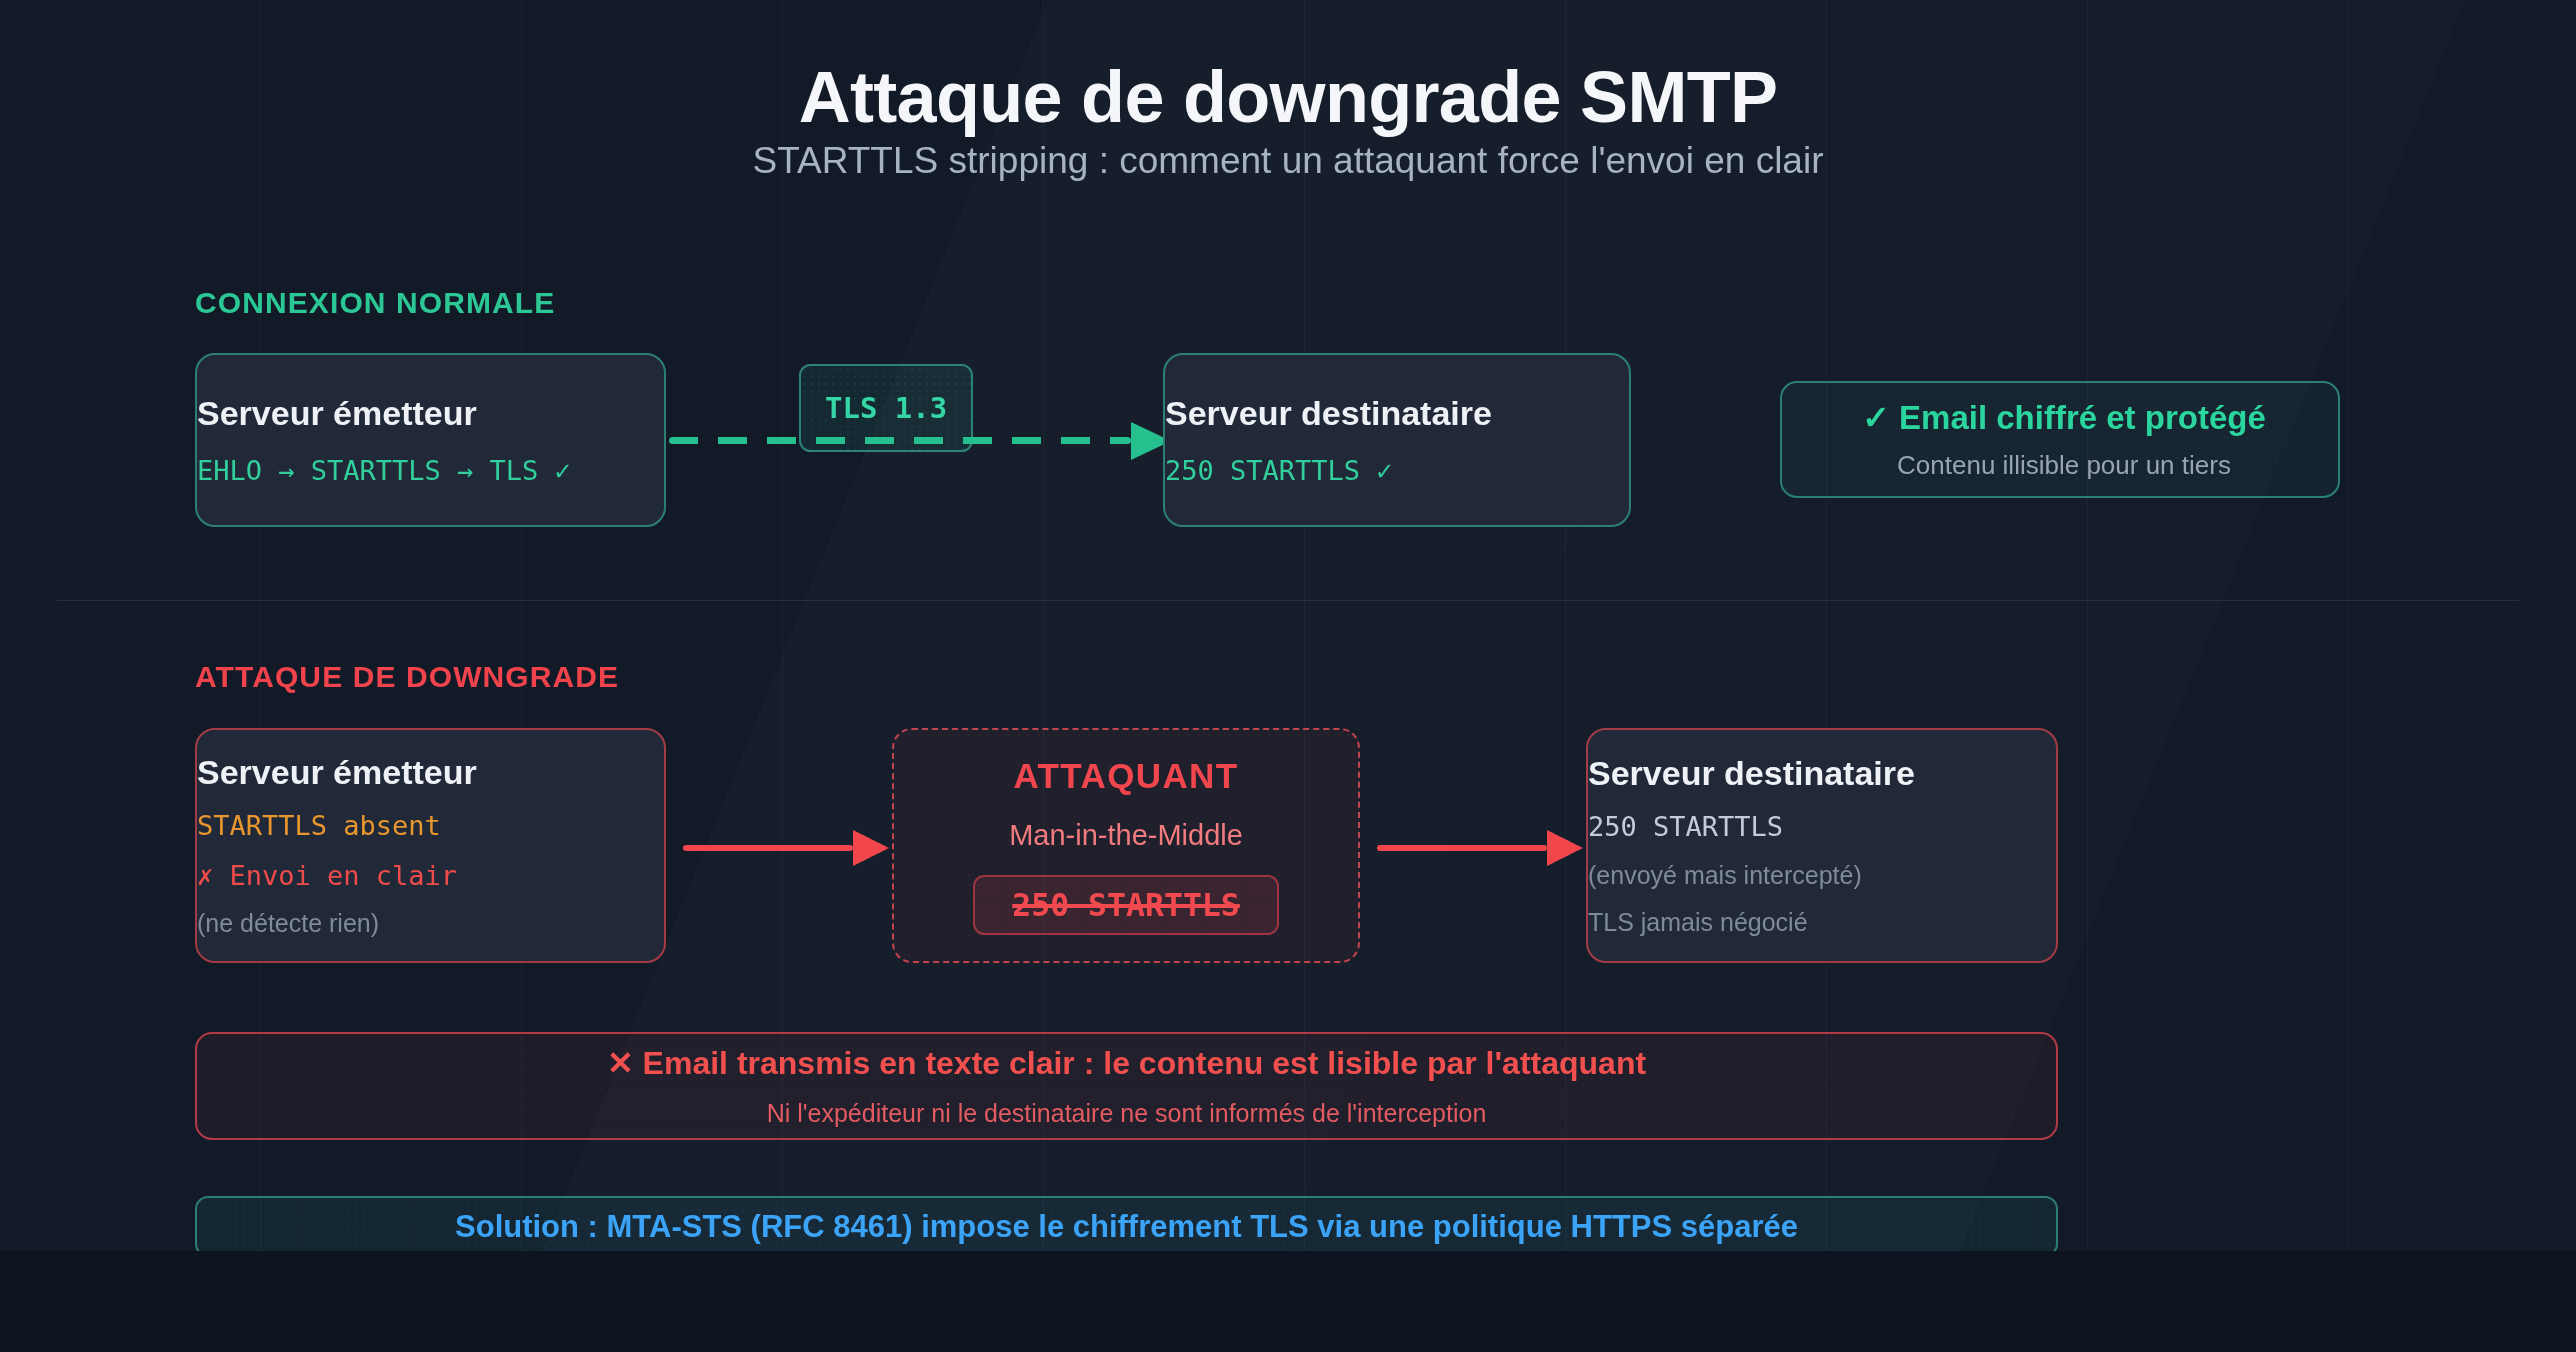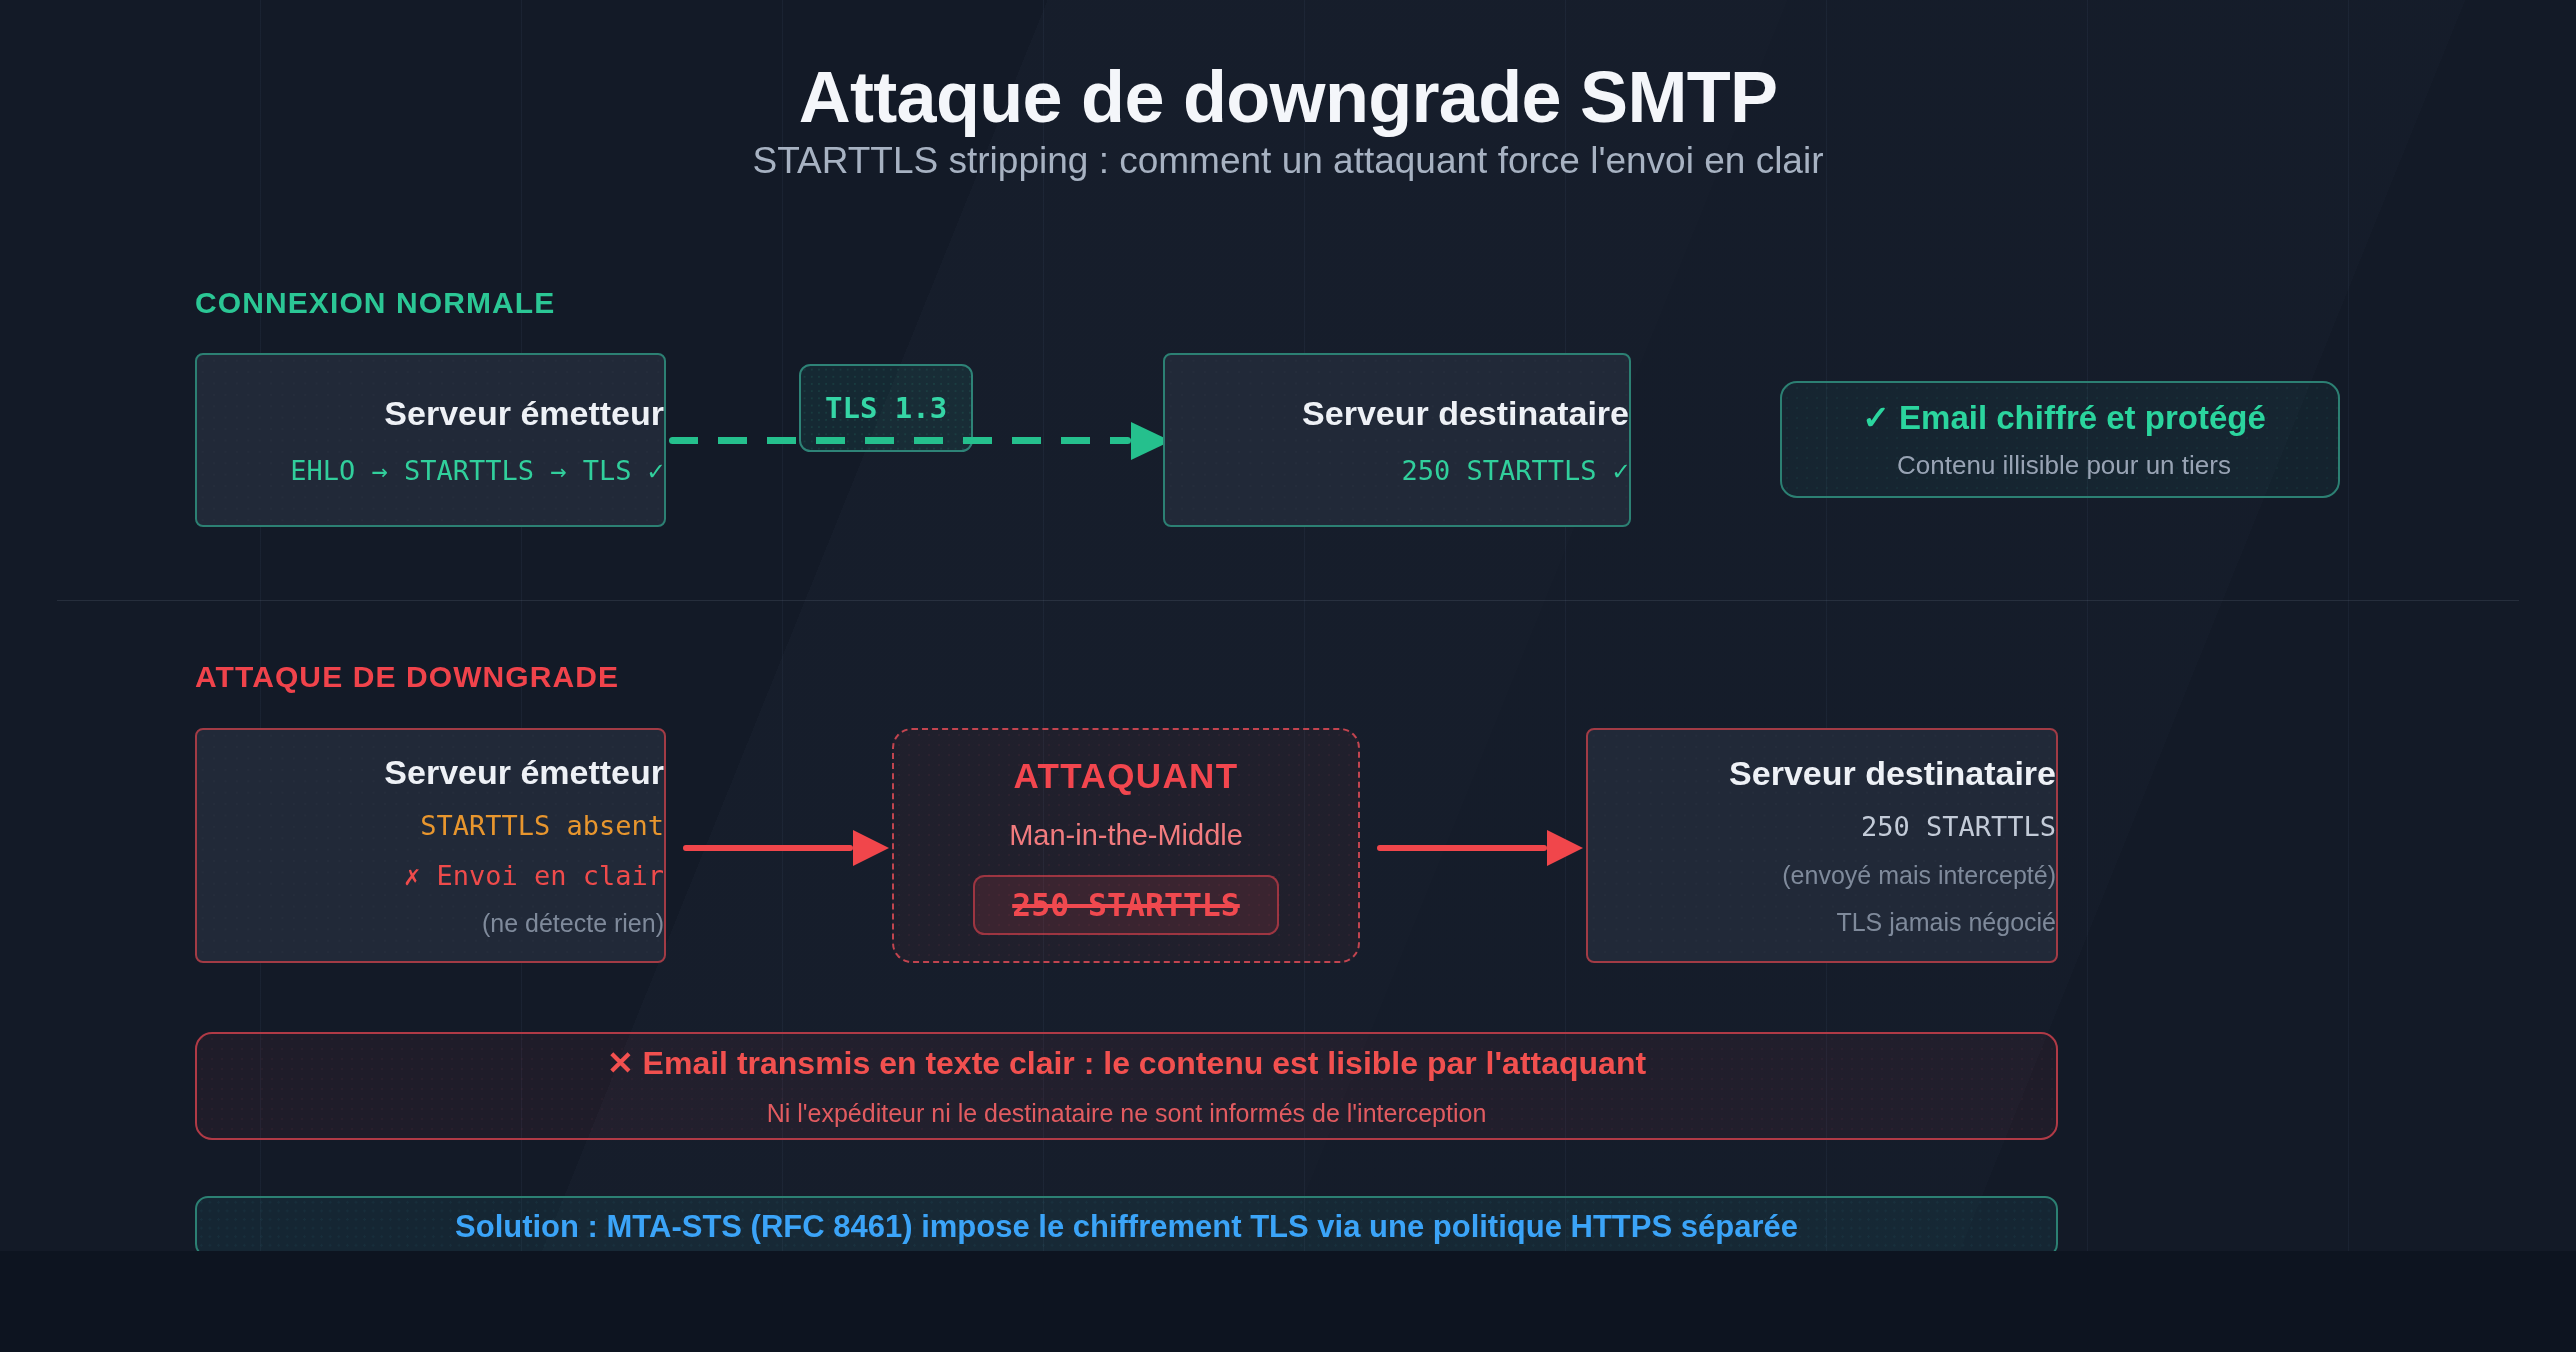--- a/index.html
+++ b/index.html
@@ -22,22 +22,22 @@
   .subtitle{
     top:140px;left:0;width:100%;text-align:center;
     font-size:37px;font-weight:400;color:#a7b2c2;
   }
   
   .section-label{font-size:30px;font-weight:700;letter-spacing:1.1px;}
   .section-label.teal{color:#2bc795;}
   .section-label.red{color:#f0434b;}
   
   .box{
-    border-radius:8px;display:flex;flex-direction:column;
-    align-items:flex-end;justify-content:center;text-align:center;
+    border-radius:20px;display:flex;flex-direction:column;
+    align-items:flex-start;justify-content:center;text-align:center;
     background-color:#212938;
     background-image:radial-gradient(rgba(255,255,255,0.02) 1.1px, transparent 1.1px);
     background-size:11.4px 11.4px;
     box-sizing:border-box;
   }
   .box.teal-border{border:2.1px solid #2c8073;}
   .box.red-border{border:2.1px solid #a23b45;}
   .box-title{font-size:34px;font-weight:700;color:#eef1f6;}
   .mono{font-family:"DejaVu Sans Mono", monospace;}
   .code-teal{font-size:27px;color:#31cf9c;}

